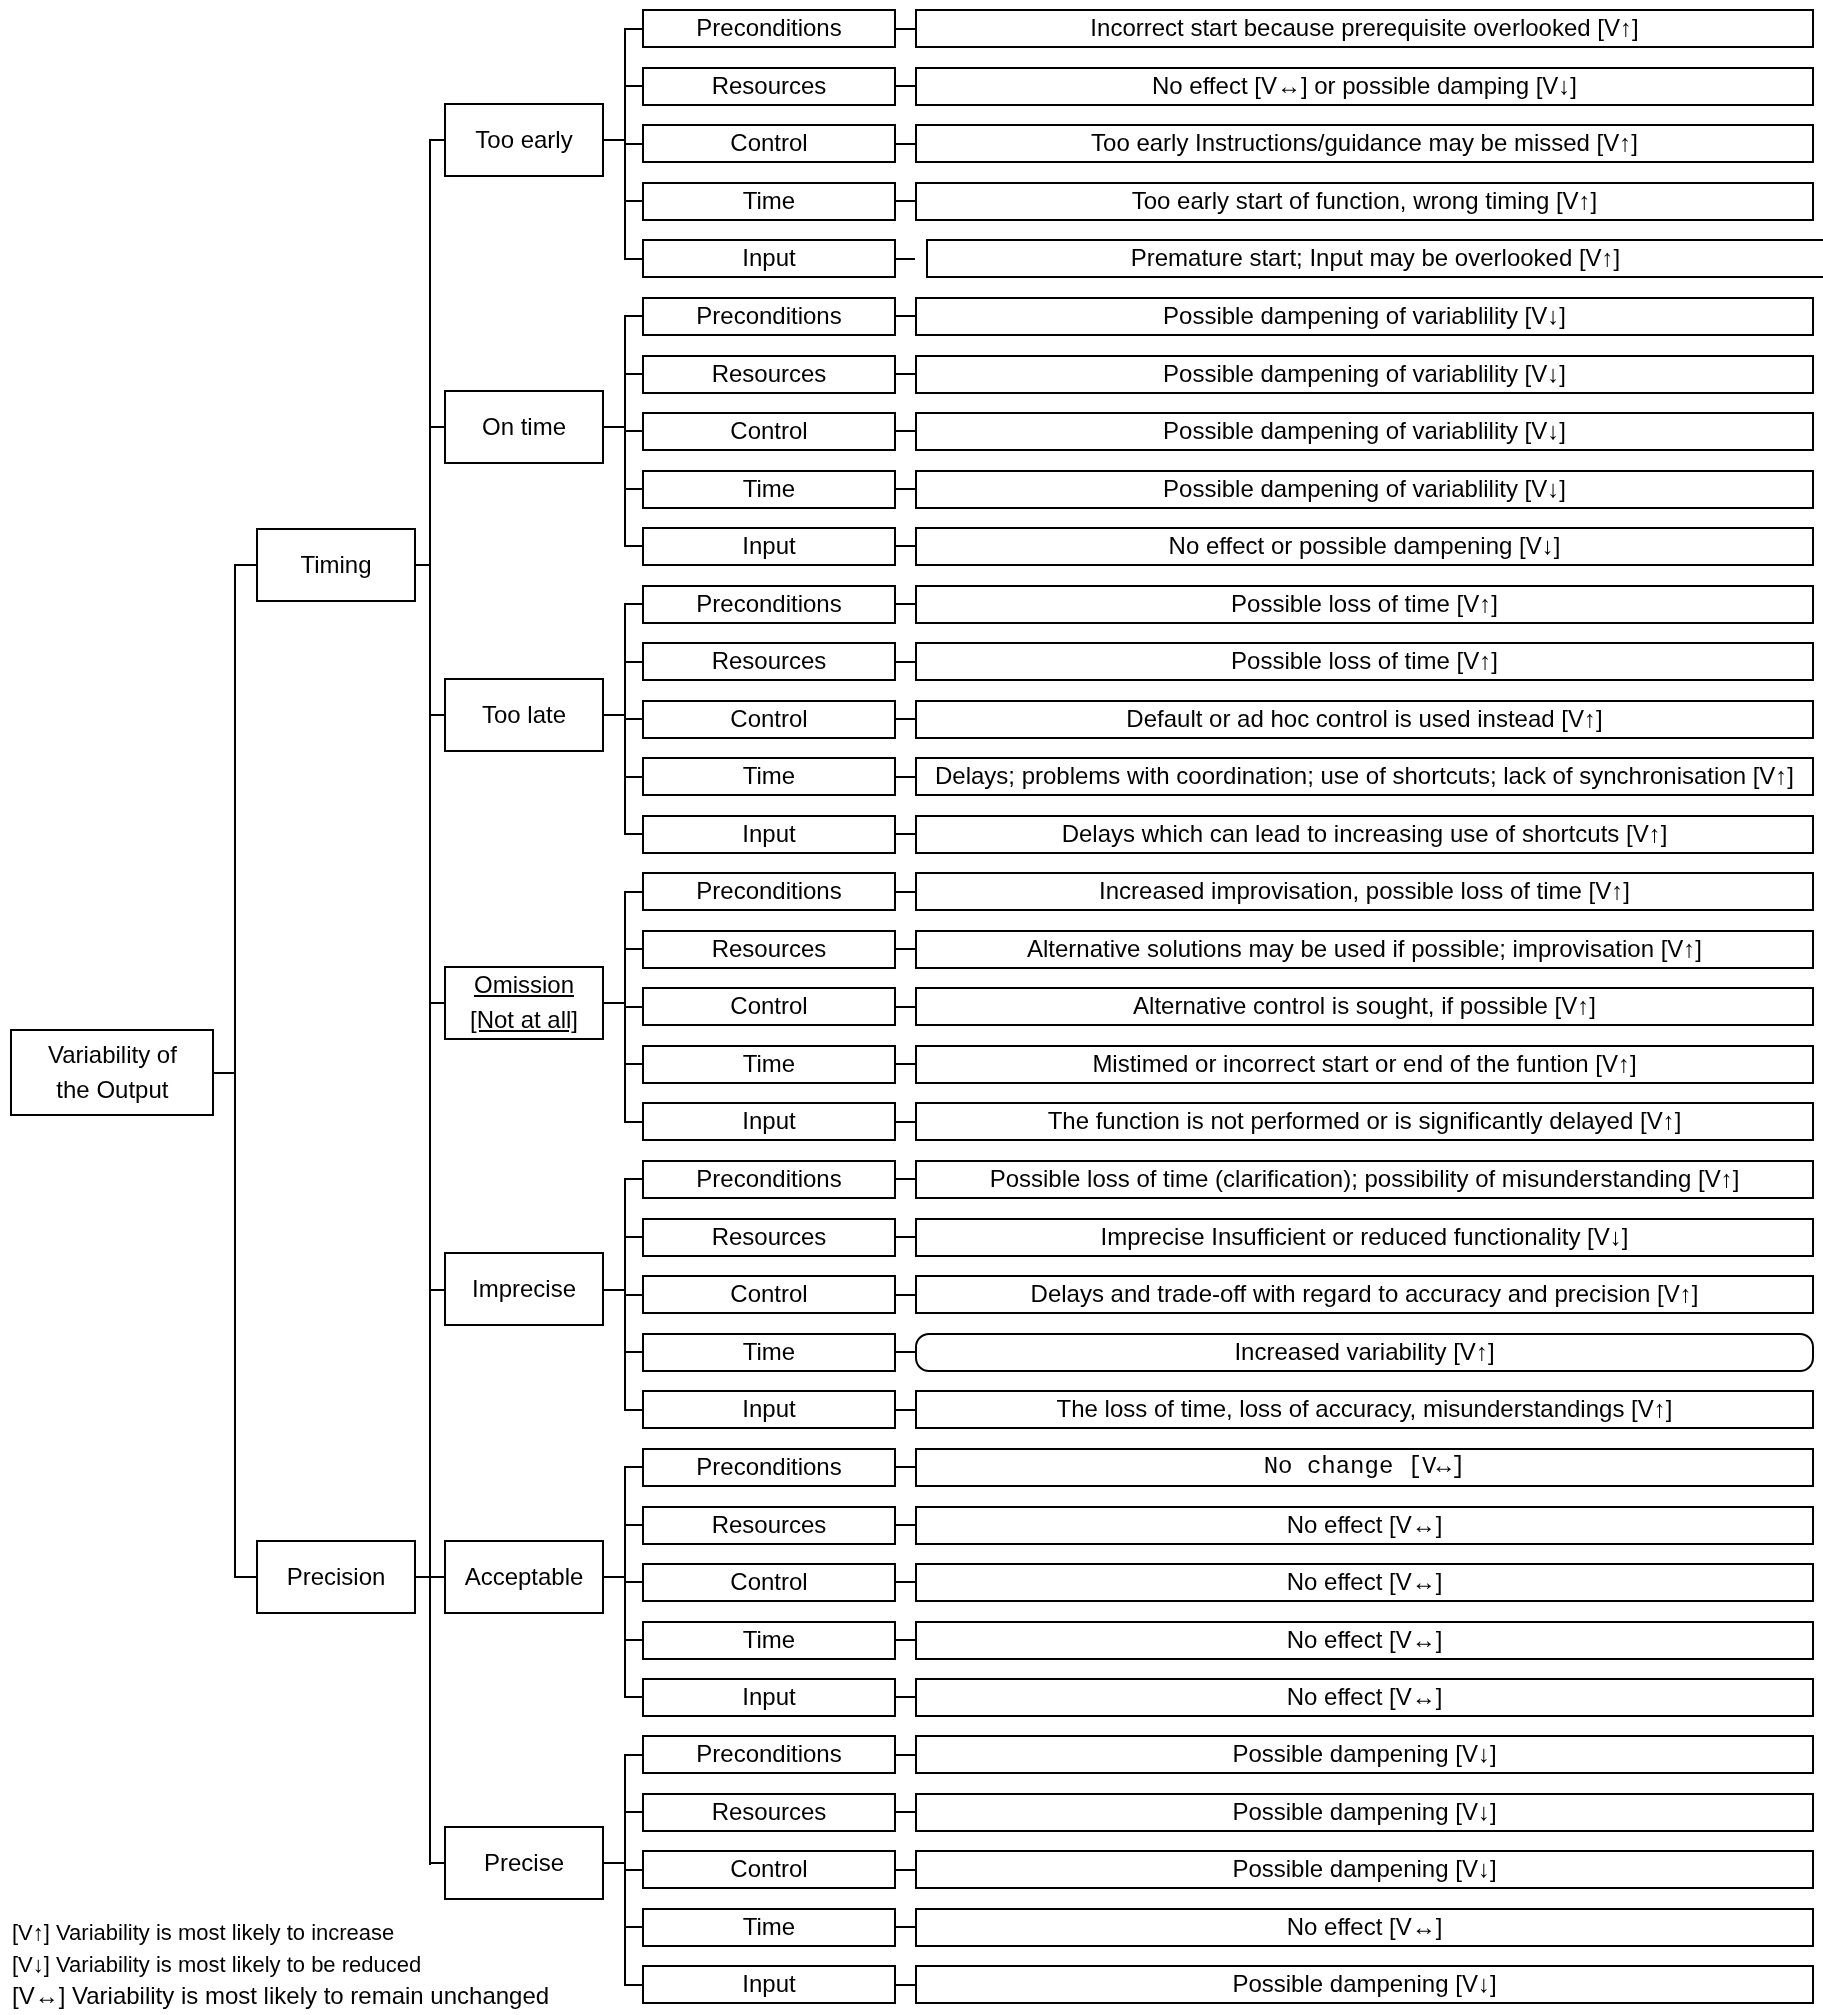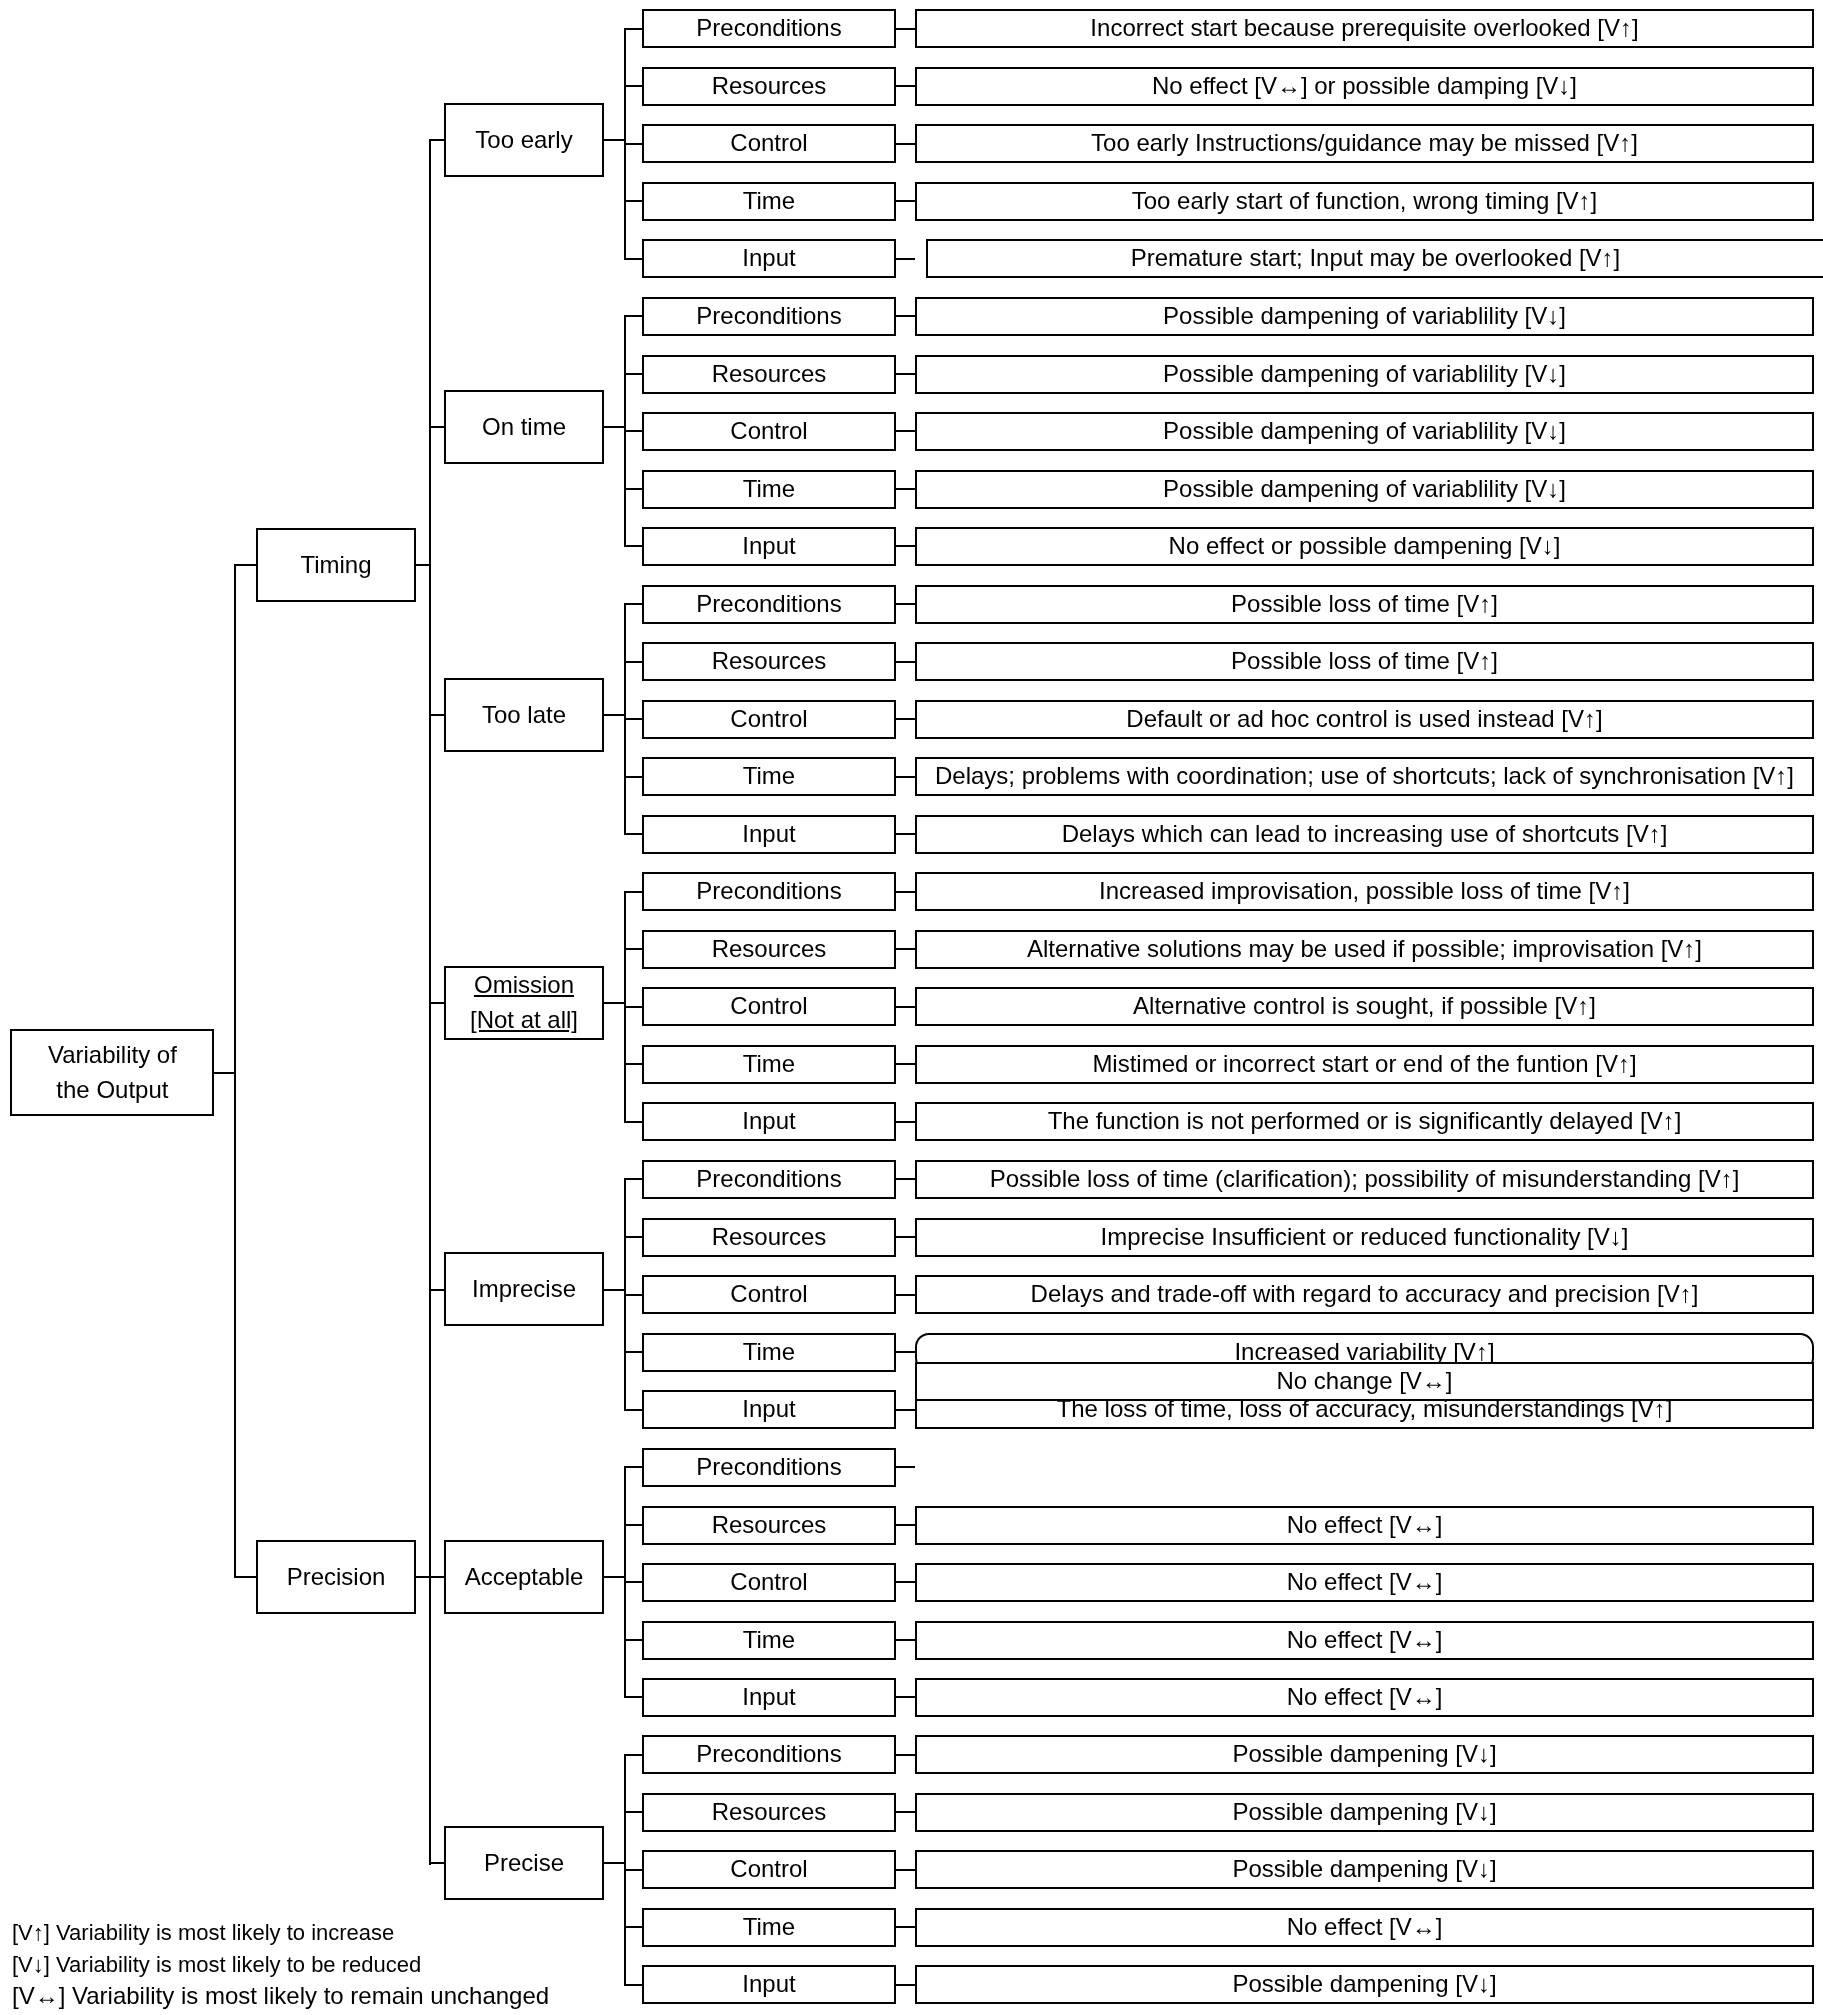--- a/index.html
+++ b/index.html
@@ -286,21 +286,21 @@
     <div class="box l4" style="top: 1390px;">
       <span>The loss of time, loss of accuracy, misunderstandings [V↑]</span>
     </div>
     <div class="line" style="left: 604px; top: 1576px; width: 21px; height: 2.2px;"></div>
     <div class="line" style="left: 624px; top: 1466px; width: 2.2px; height: 232px;"></div>
     <div class="line" style="left: 624px; top: 1466px; width: 18px; height: 2.2px;"></div>
     <div class="box l3" style="top: 1448px;">
       <span>Preconditions</span>
     </div>
     <div class="line" style="left: 896px; top: 1466px; width: 19px; height: 2.2px;"></div>
-    <div class="box l4" style="top: 1362px;">
+    <div class="box l4" style="top: 1448px; font-family: Liberation Mono, monospace;">
       <span>No change [V↔]</span>
     </div>
     <div class="line" style="left: 624px; top: 1524px; width: 18px; height: 2.2px;"></div>
     <div class="box l3" style="top: 1506px;">
       <span>Resources</span>
     </div>
     <div class="line" style="left: 896px; top: 1524px; width: 19px; height: 2.2px;"></div>
     <div class="box l4" style="top: 1506px;">
       <span>No effect [V↔]</span>
     </div>

